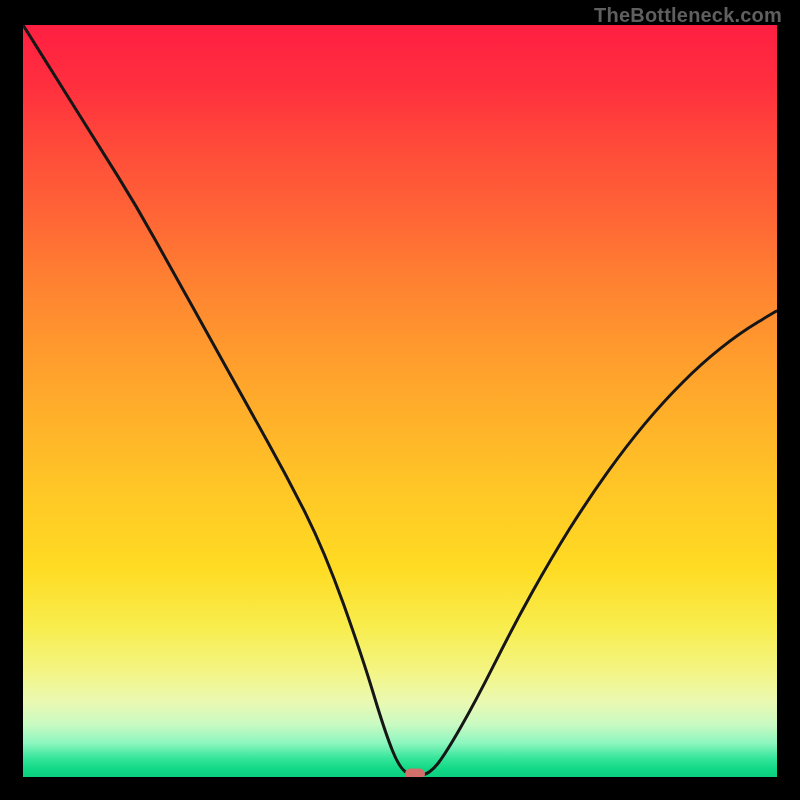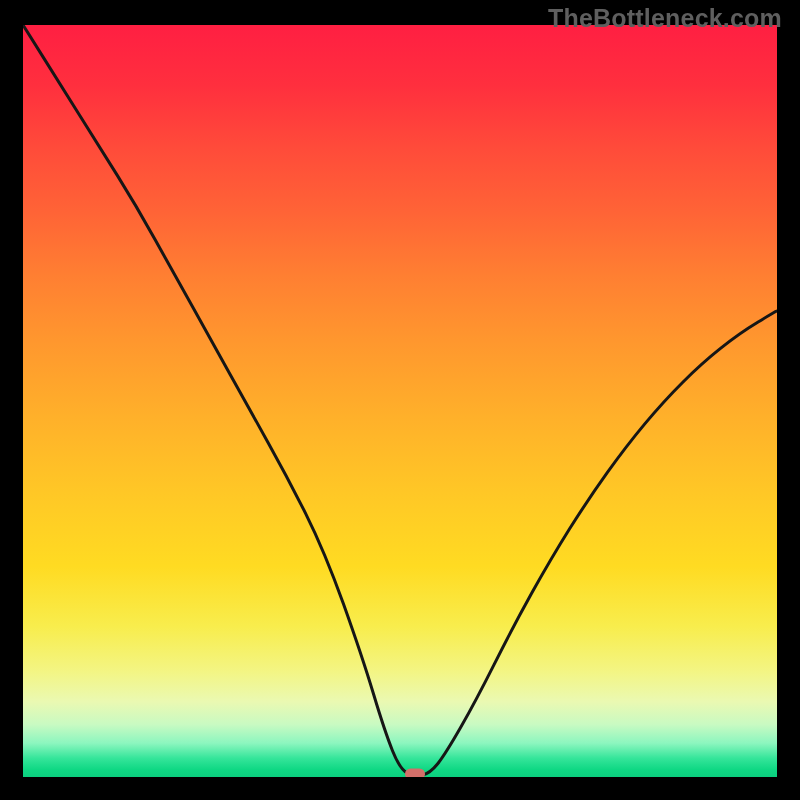--- a/index.html
+++ b/index.html
@@ -15,21 +15,21 @@
     position: relative;
     width: 800px;
     height: 800px;
     background: #000;
   }
   .watermark {
     position: absolute;
     top: 4px;
     right: 18px;
     color: #5f5f5f;
-    font-size: 25px;
+    font-size: 20px;
     font-weight: 600;
     letter-spacing: 0.2px;
     z-index: 30;
   }
   .plot {
     position: absolute;
     left: 23px;
     top: 25px;
     width: 754px;
     height: 752px;

